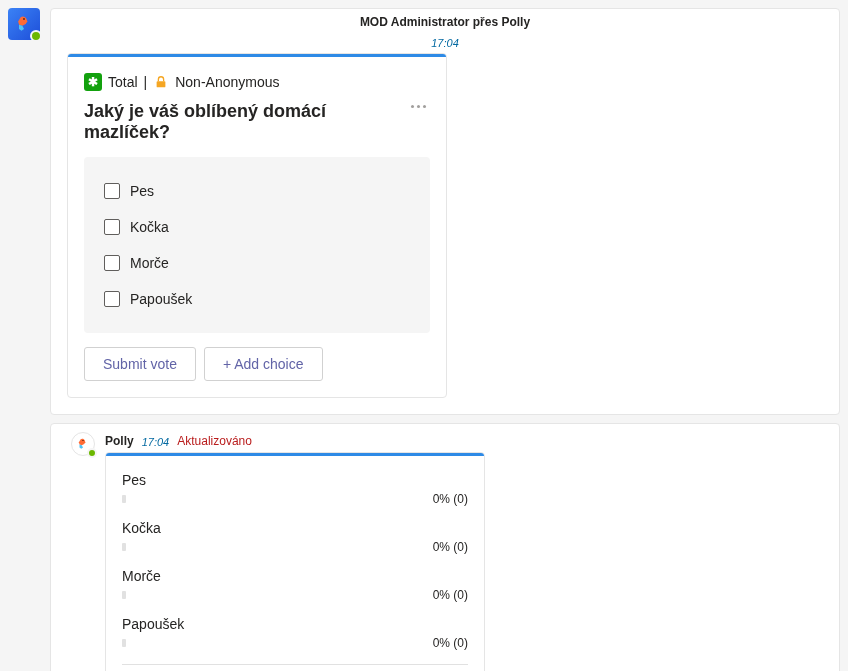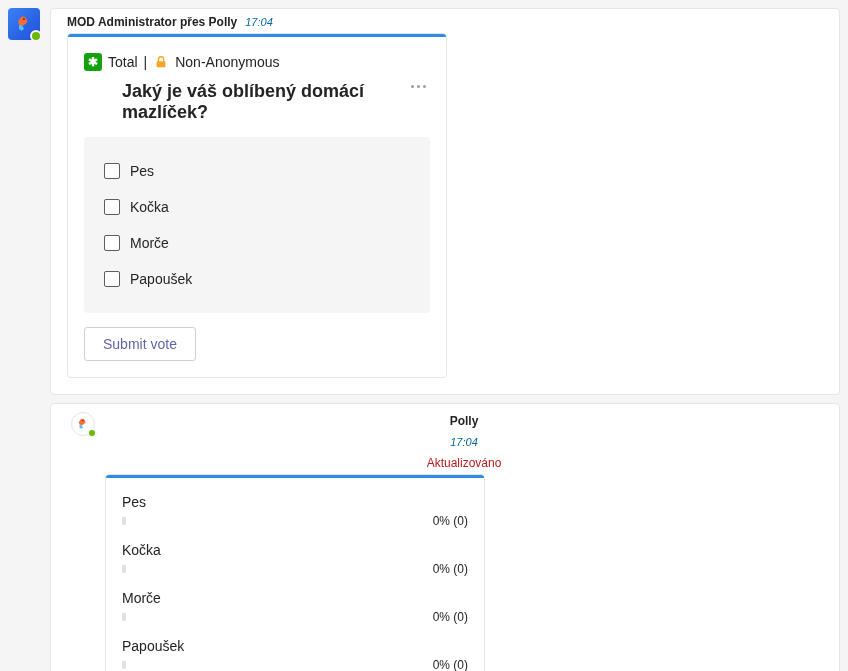--- a/index.html
+++ b/index.html
@@ -55,20 +55,21 @@
       border: 1px solid #e5e5e5;
       border-radius: 4px;
       padding: 0;
     }
     .message-header {
       display: flex;
       align-items: center;
       gap: 8px;
       padding: 6px 16px 4px 16px;
       font-size: 12px;
+      flex-direction: column;
     }
     .sender-name {
       color: #252423;
       font-weight: 600;
     }
     .timestamp {
       color: #0369a1;
       font-size: 11px;
       font-style: italic;
     }
@@ -109,21 +110,20 @@
       align-items: center;
       justify-content: center;
       width: 16px;
       height: 16px;
     }
     .poll-question-row {
       display: flex;
       align-items: flex-start;
       justify-content: space-between;
       margin-bottom: 14px;
-      margin-left: 38px;
     }
     .poll-question {
       font-size: 18px;
       font-weight: 600;
       color: #252423;
     }
     .more-icon {
       display: flex;
       gap: 3px;
       padding: 4px;
@@ -246,25 +246,24 @@
       border-radius: 4px;
       margin: 8px 8px 0 50px;
     }
     .second-msg-wrap {
       display: flex;
       gap: 10px;
       padding: 4px 16px 0 16px;
     }
     .second-header {
       display: flex;
-      align-items: center;
+      align-items: flex-end;
       gap: 8px;
       padding: 6px 0 4px 0;
       font-size: 12px;
-      flex-direction: column;
     }
     .second-content-col {
       flex: 1;
     }
     .card-framed {
       border: 1px solid #e5e5e5;
       border-radius: 4px;
       max-width: 380px;
       overflow: hidden;
       margin-bottom: 12px;
@@ -328,20 +327,21 @@
             <div class="checkbox"></div>
             <div class="option-label">Morče</div>
           </div>
           <div class="option-row">
             <div class="checkbox"></div>
             <div class="option-label">Papoušek</div>
           </div>
         </div>
         <div class="button-row">
           <button class="btn">Submit vote</button>
+          <button class="btn">+ Add choice</button>
         </div>
       </div>
     </div>
   </div>
 </div>
 
 <div class="outer-wrapper">
   <div class="second-msg-wrap">
     <div class="avatar-wrapper second-avatar">
       <div class="avatar">

